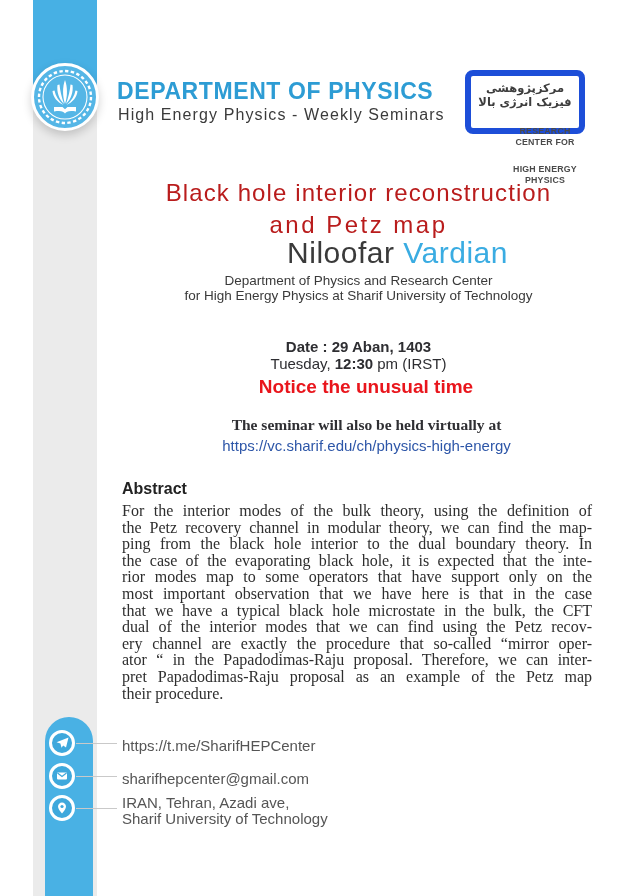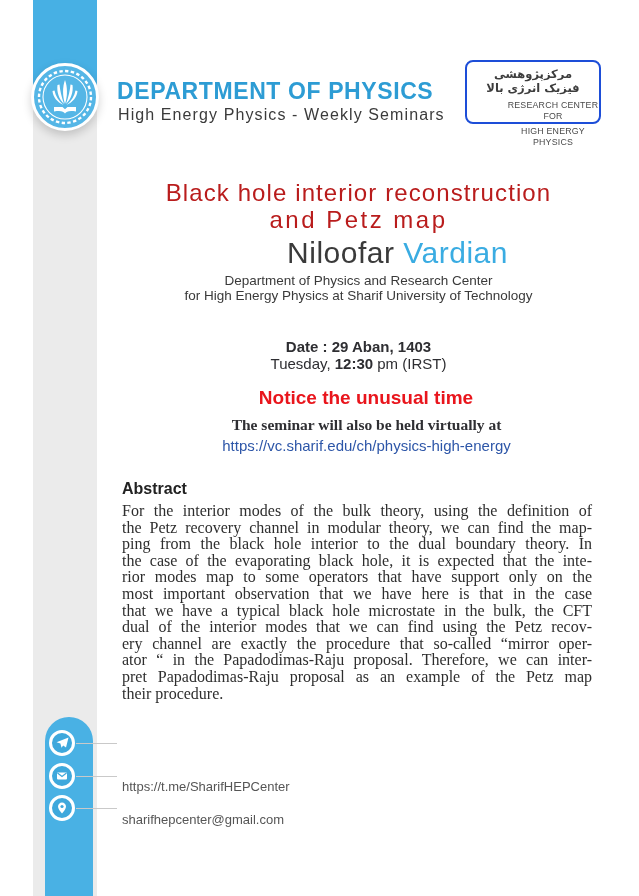--- a/index.html
+++ b/index.html
@@ -19,39 +19,39 @@
   .dept-title{
     position:absolute;left:117px;top:78px;width:320px;
     font-family:Liberation Sans, sans-serif;font-weight:bold;font-size:23px;letter-spacing:.6px;
     color:#2d9cd4;white-space:nowrap;
   }
   .dept-subtitle{
     position:absolute;left:118px;top:106px;font-size:16px;letter-spacing:1.1px;
     color:#3b3b3b;white-space:nowrap;
   }
   .hep-box{
-    position:absolute;left:465px;top:60px;width:136px;height:64px;
-    border:2px solid #1d4ed8;border-radius:8px;text-align:center;box-sizing:border-box;
+    position:absolute;left:465px;top:70px;width:120px;height:64px;
+    border:6px solid #1d4ed8;border-radius:8px;text-align:center;box-sizing:border-box;
     padding-top:5px;
   }
   .hep-box .fa{font-family:"DejaVu Sans",sans-serif;font-size:11.5px;line-height:14px;color:#3d3d3d;font-weight:bold;}
-  .hep-box .en{font-size:8.8px;line-height:10.5px;color:#4a4a4a;letter-spacing:.2px;margin-top:5px;font-weight:400;padding-left:40px;}
+  .hep-box .en{font-size:8.8px;line-height:10.5px;color:#4a4a4a;letter-spacing:.2px;margin-top:17px;font-weight:700;padding-left:40px;}
   .hep-box .en:first-of-type{margin-top:4px;}
   
   .center-col{position:absolute;left:97px;top:0;width:523px;text-align:center;}
   .sem-title{position:absolute;left:0;top:163px;width:523px;font-size:24px;font-weight:normal;
     letter-spacing:1.1px;color:#b91c1c;line-height:27px;}
-  .sem-title .line2{display:block;letter-spacing:2.5px;}
+  .sem-title .line2{display:block;margin-top:5px;letter-spacing:2.5px;}
   .speaker{position:absolute;left:0;top:236px;width:523px;font-size:30px;color:#3a3a3a;letter-spacing:.5px;padding-left:39px;}
   .speaker .last{color:#3aace2;}
   .affiliation{position:absolute;left:0;top:274px;width:523px;font-size:13.5px;line-height:14.5px;color:#3a3a3a;}
   .date-block{position:absolute;left:0;top:338px;width:523px;font-size:15px;line-height:17px;color:#2e2e32;}
   .date-line{font-weight:bold;}
   .time-bold{font-weight:bold;margin-top:41px;}
-  .notice{font-size:19px;line-height:22px;font-weight:bold;color:#e9151c;margin-top:15px;padding-left:15px;}
+  .notice{font-size:19px;line-height:22px;font-weight:bold;color:#e9151c;margin-top:4px;padding-left:15px;}
   .virtual-block{position:absolute;left:8px;top:416px;width:523px;}
   .virtual-text{font-family:"Liberation Serif",serif;font-weight:bold;font-size:15.5px;color:#2f2f33;}
   .virtual-link{display:block;margin-top:3px;font-size:15px;color:#2d56a8;text-decoration:none;}
   
   .abstract{position:absolute;left:122px;top:480px;width:470px;text-align:left;}
   .abstract-heading{font-size:16px;font-weight:bold;color:#222;margin-bottom:5px;}
   .abs-line{
     font-family:"Liberation Serif",serif;font-size:16px;line-height:16.6px;color:#2e2e2e;
     text-align:justify;text-align-last:justify;white-space:nowrap;
   }
@@ -64,21 +64,21 @@
     background:#3ea8dc;border:3px solid #ffffff;left:49px;
   }
   .contact-icon svg{display:block;width:20px;height:20px;}
   .icon-telegram{top:730px;}
   .icon-email{top:763px;}
   .icon-location{top:795px;}
   .connector{position:absolute;left:76px;width:41px;height:1px;background:#c9c9c9;}
   .conn-1{top:743px;}
   .conn-2{top:776px;}
   .conn-3{top:808px;}
-  .contact-text{position:absolute;left:122px;font-size:13px;color:#555;white-space:nowrap;margin-top:42px;}
+  .contact-text{position:absolute;left:122px;font-size:15px;color:#555;white-space:nowrap;}
   .ct-1{top:737px;}
   .ct-2{top:770px;}
   .ct-3{top:795px;line-height:16px;}
 </style>
 </head>
 <body>
 
 <div class="page">
 
   <div class="gray-strip"></div>
@@ -166,14 +166,18 @@
   </div>
   <div class="contact-icon icon-location">
     <svg viewBox="0 0 20 20">
         <path d="M10 4.5 C7.8 4.5 6 6.3 6 8.5 C6 11.3 10 15.5 10 15.5 S14 11.3 14 8.5 C14 6.3 12.2 4.5 10 4.5 Z" fill="#ffffff"></path>
         <circle cx="10" cy="8.5" r="1.6" fill="#3ea8dc"></circle>
       </svg>
   </div>
 
   <a class="contact-text ct-1" href="#" style="text-decoration:none;color:#555;">https://t.me/SharifHEPCenter</a>
   <a class="contact-text ct-2" href="#" style="text-decoration:none;color:#555;">sharifhepcenter@gmail.com</a>
+  <div class="contact-text ct-3">
+    <div>IRAN, Tehran, Azadi ave,</div>
+    <div>Sharif University of Technology</div>
+  </div>
 
 </div>
 
 </body></html>

